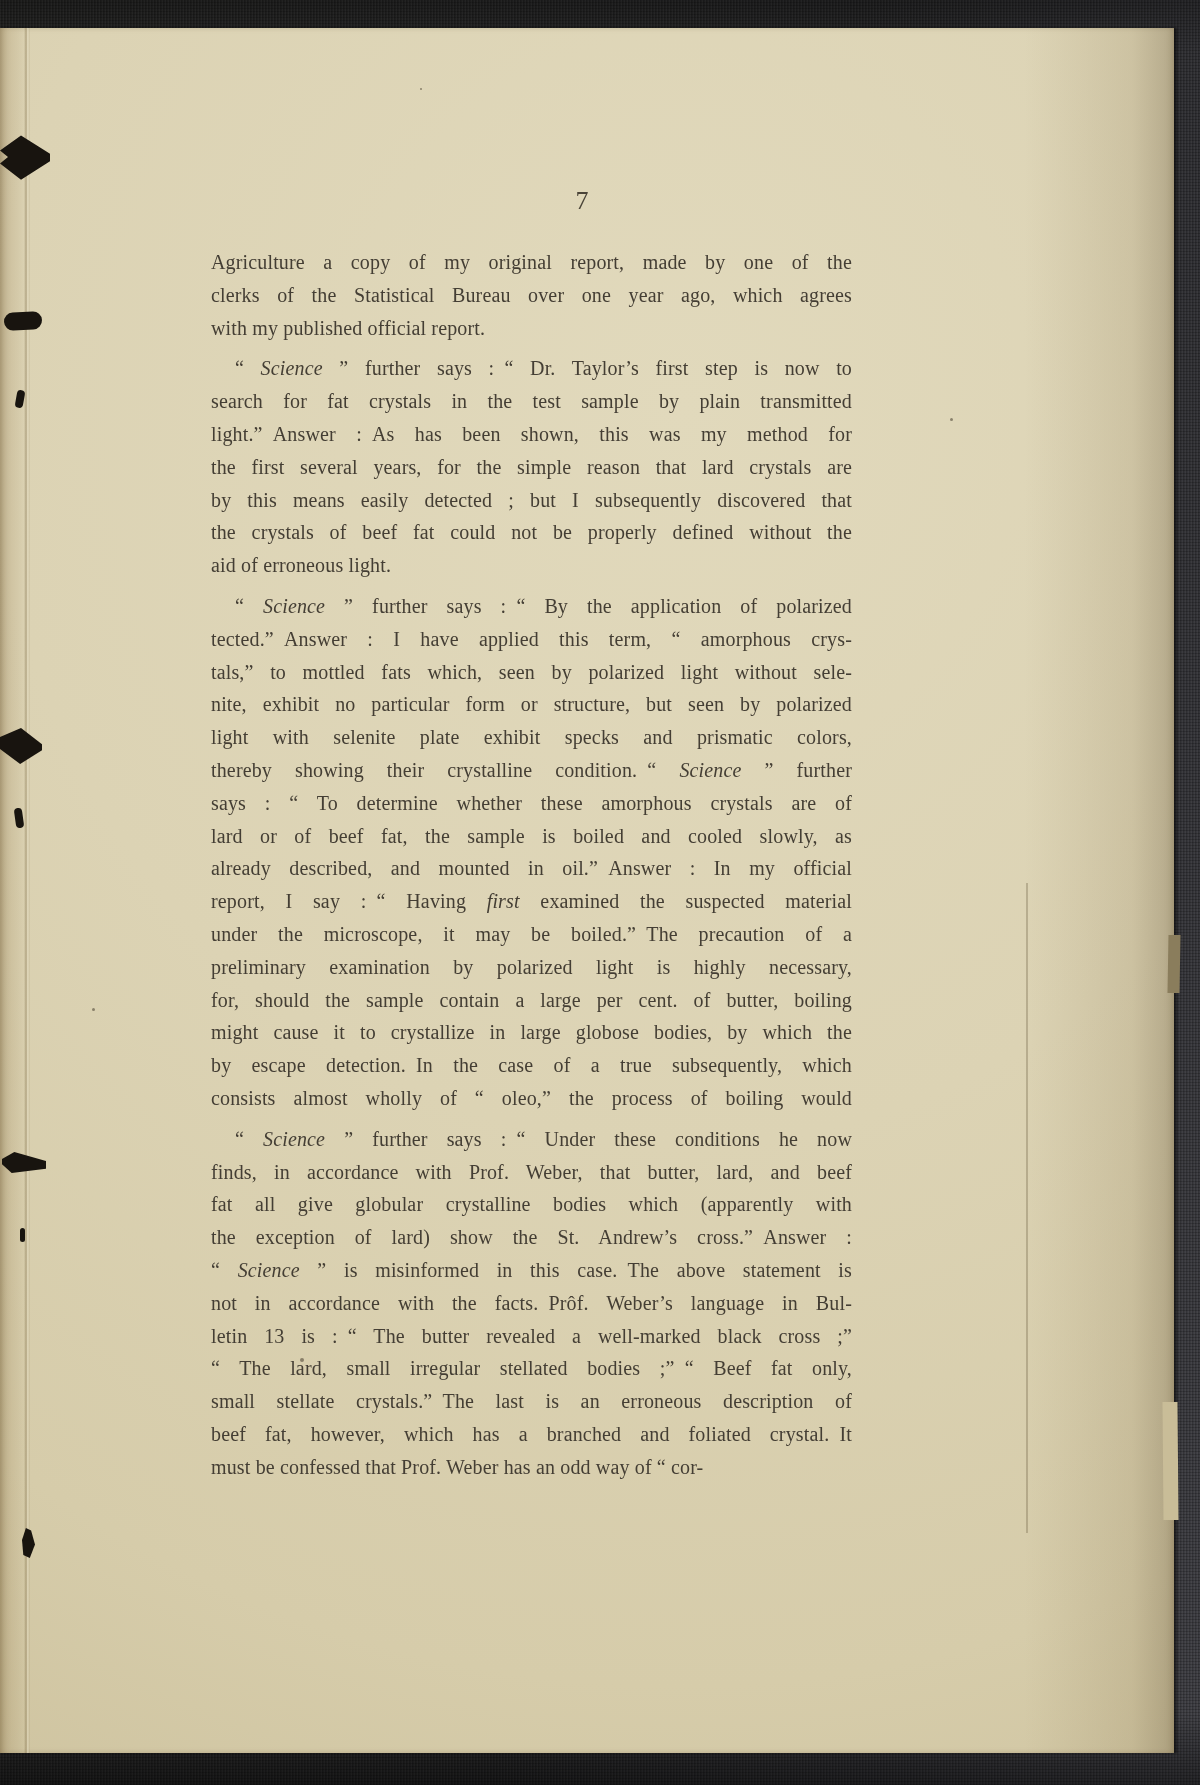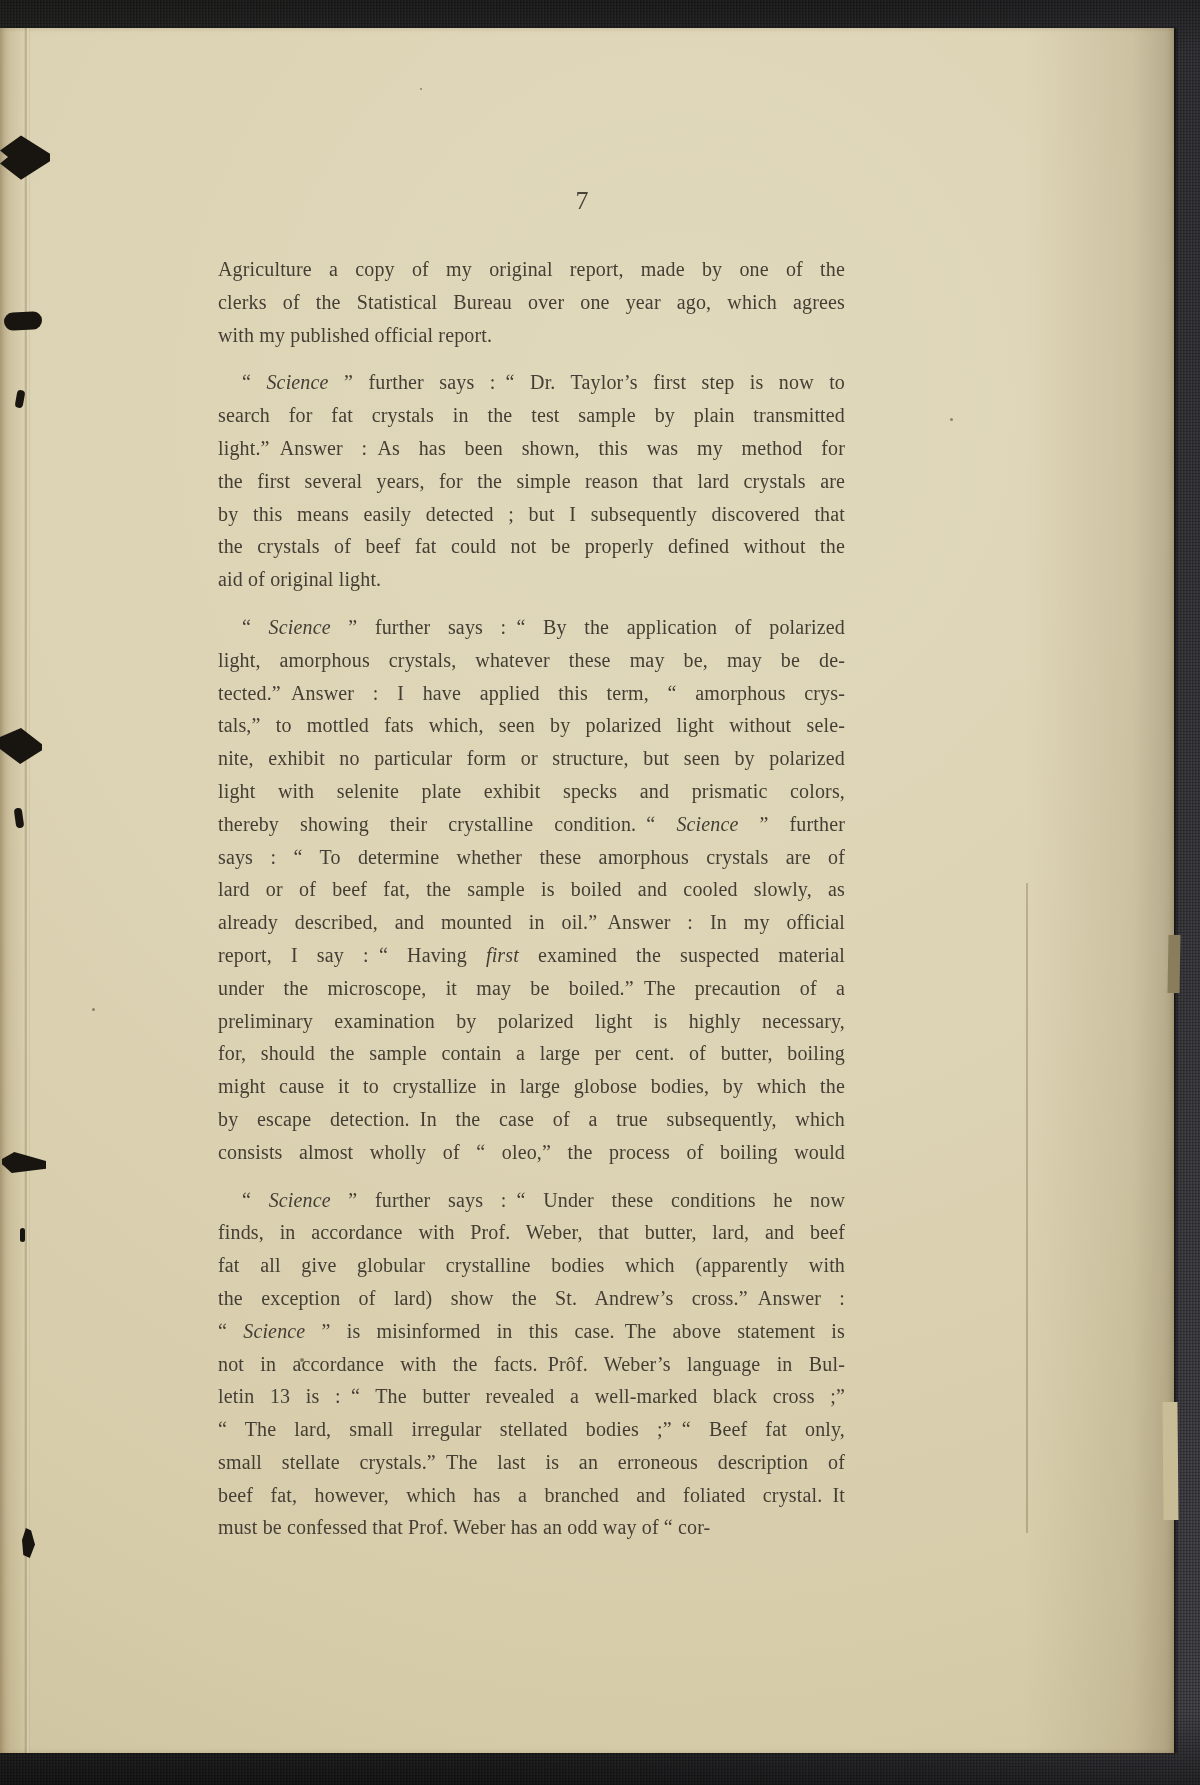--- a/index.html
+++ b/index.html
@@ -50,21 +50,21 @@
 
   .page-number {
     position:absolute; left:552px; top:160px; width:60px; text-align:center;
     font-size:26px; line-height:1; color:#4a4438;
   }
   .text-block {
     position:absolute; left:203px; top:210px; width:657px;
     font-size:20px; line-height:32.8px; letter-spacing:0.15px;
     color:#443e34;
   }
-  .para { margin:15px; }
+  .para { margin:8px; }
   .para.indent .line:first-child { text-indent:24px; }
   .line { text-align:justify; text-align-last:justify; }
   .line.last { text-align-last:auto; }
   .text-block em { font-style:italic; }
 </style>
 </head>
 <body>
 
 <div class="backdrop"></div>
 
@@ -96,25 +96,24 @@
         <div class="line"><span>clerks of the Statistical Bureau over one year ago, which agrees</span></div>
         <div class="line last"><span>with my published official report.</span></div>
       </div>
       <div class="para indent">
         <div class="line"><span>“ </span><em>Science</em><span> ” further says : “ Dr. Taylor’s first step is now to</span></div>
         <div class="line"><span>search for fat crystals in the test sample by plain transmitted</span></div>
         <div class="line"><span>light.” Answer : As has been shown, this was my method for</span></div>
         <div class="line"><span>the first several years, for the simple reason that lard crystals are</span></div>
         <div class="line"><span>by this means easily detected ; but I subsequently discovered that</span></div>
         <div class="line"><span>the crystals of beef fat could not be properly defined without the</span></div>
-        <div class="line last"><span>aid of original light.</span></div>
+        <div class="line last"><span>aid of erroneous light.</span></div>
       </div>
       <div class="para indent">
         <div class="line"><span>“ </span><em>Science</em><span> ” further says : “ By the application of polarized</span></div>
-        <div class="line"><span>light, amorphous crystals, whatever these may be, may be de-</span></div>
         <div class="line"><span>tected.” Answer : I have applied this term, “ amorphous crys-</span></div>
         <div class="line"><span>tals,” to mottled fats which, seen by polarized light without sele-</span></div>
         <div class="line"><span>nite, exhibit no particular form or structure, but seen by polarized</span></div>
         <div class="line"><span>light with selenite plate exhibit specks and prismatic colors,</span></div>
         <div class="line"><span>thereby showing their crystalline condition. “ </span><em>Science</em><span> ” further</span></div>
         <div class="line"><span>says : “ To determine whether these amorphous crystals are of</span></div>
         <div class="line"><span>lard or of beef fat, the sample is boiled and cooled slowly, as</span></div>
         <div class="line"><span>already described, and mounted in oil.” Answer : In my official</span></div>
         <div class="line"><span>report, I say : “ Having </span><em>first</em><span> examined the suspected material</span></div>
         <div class="line"><span>under the microscope, it may be boiled.” The precaution of a</span></div>

